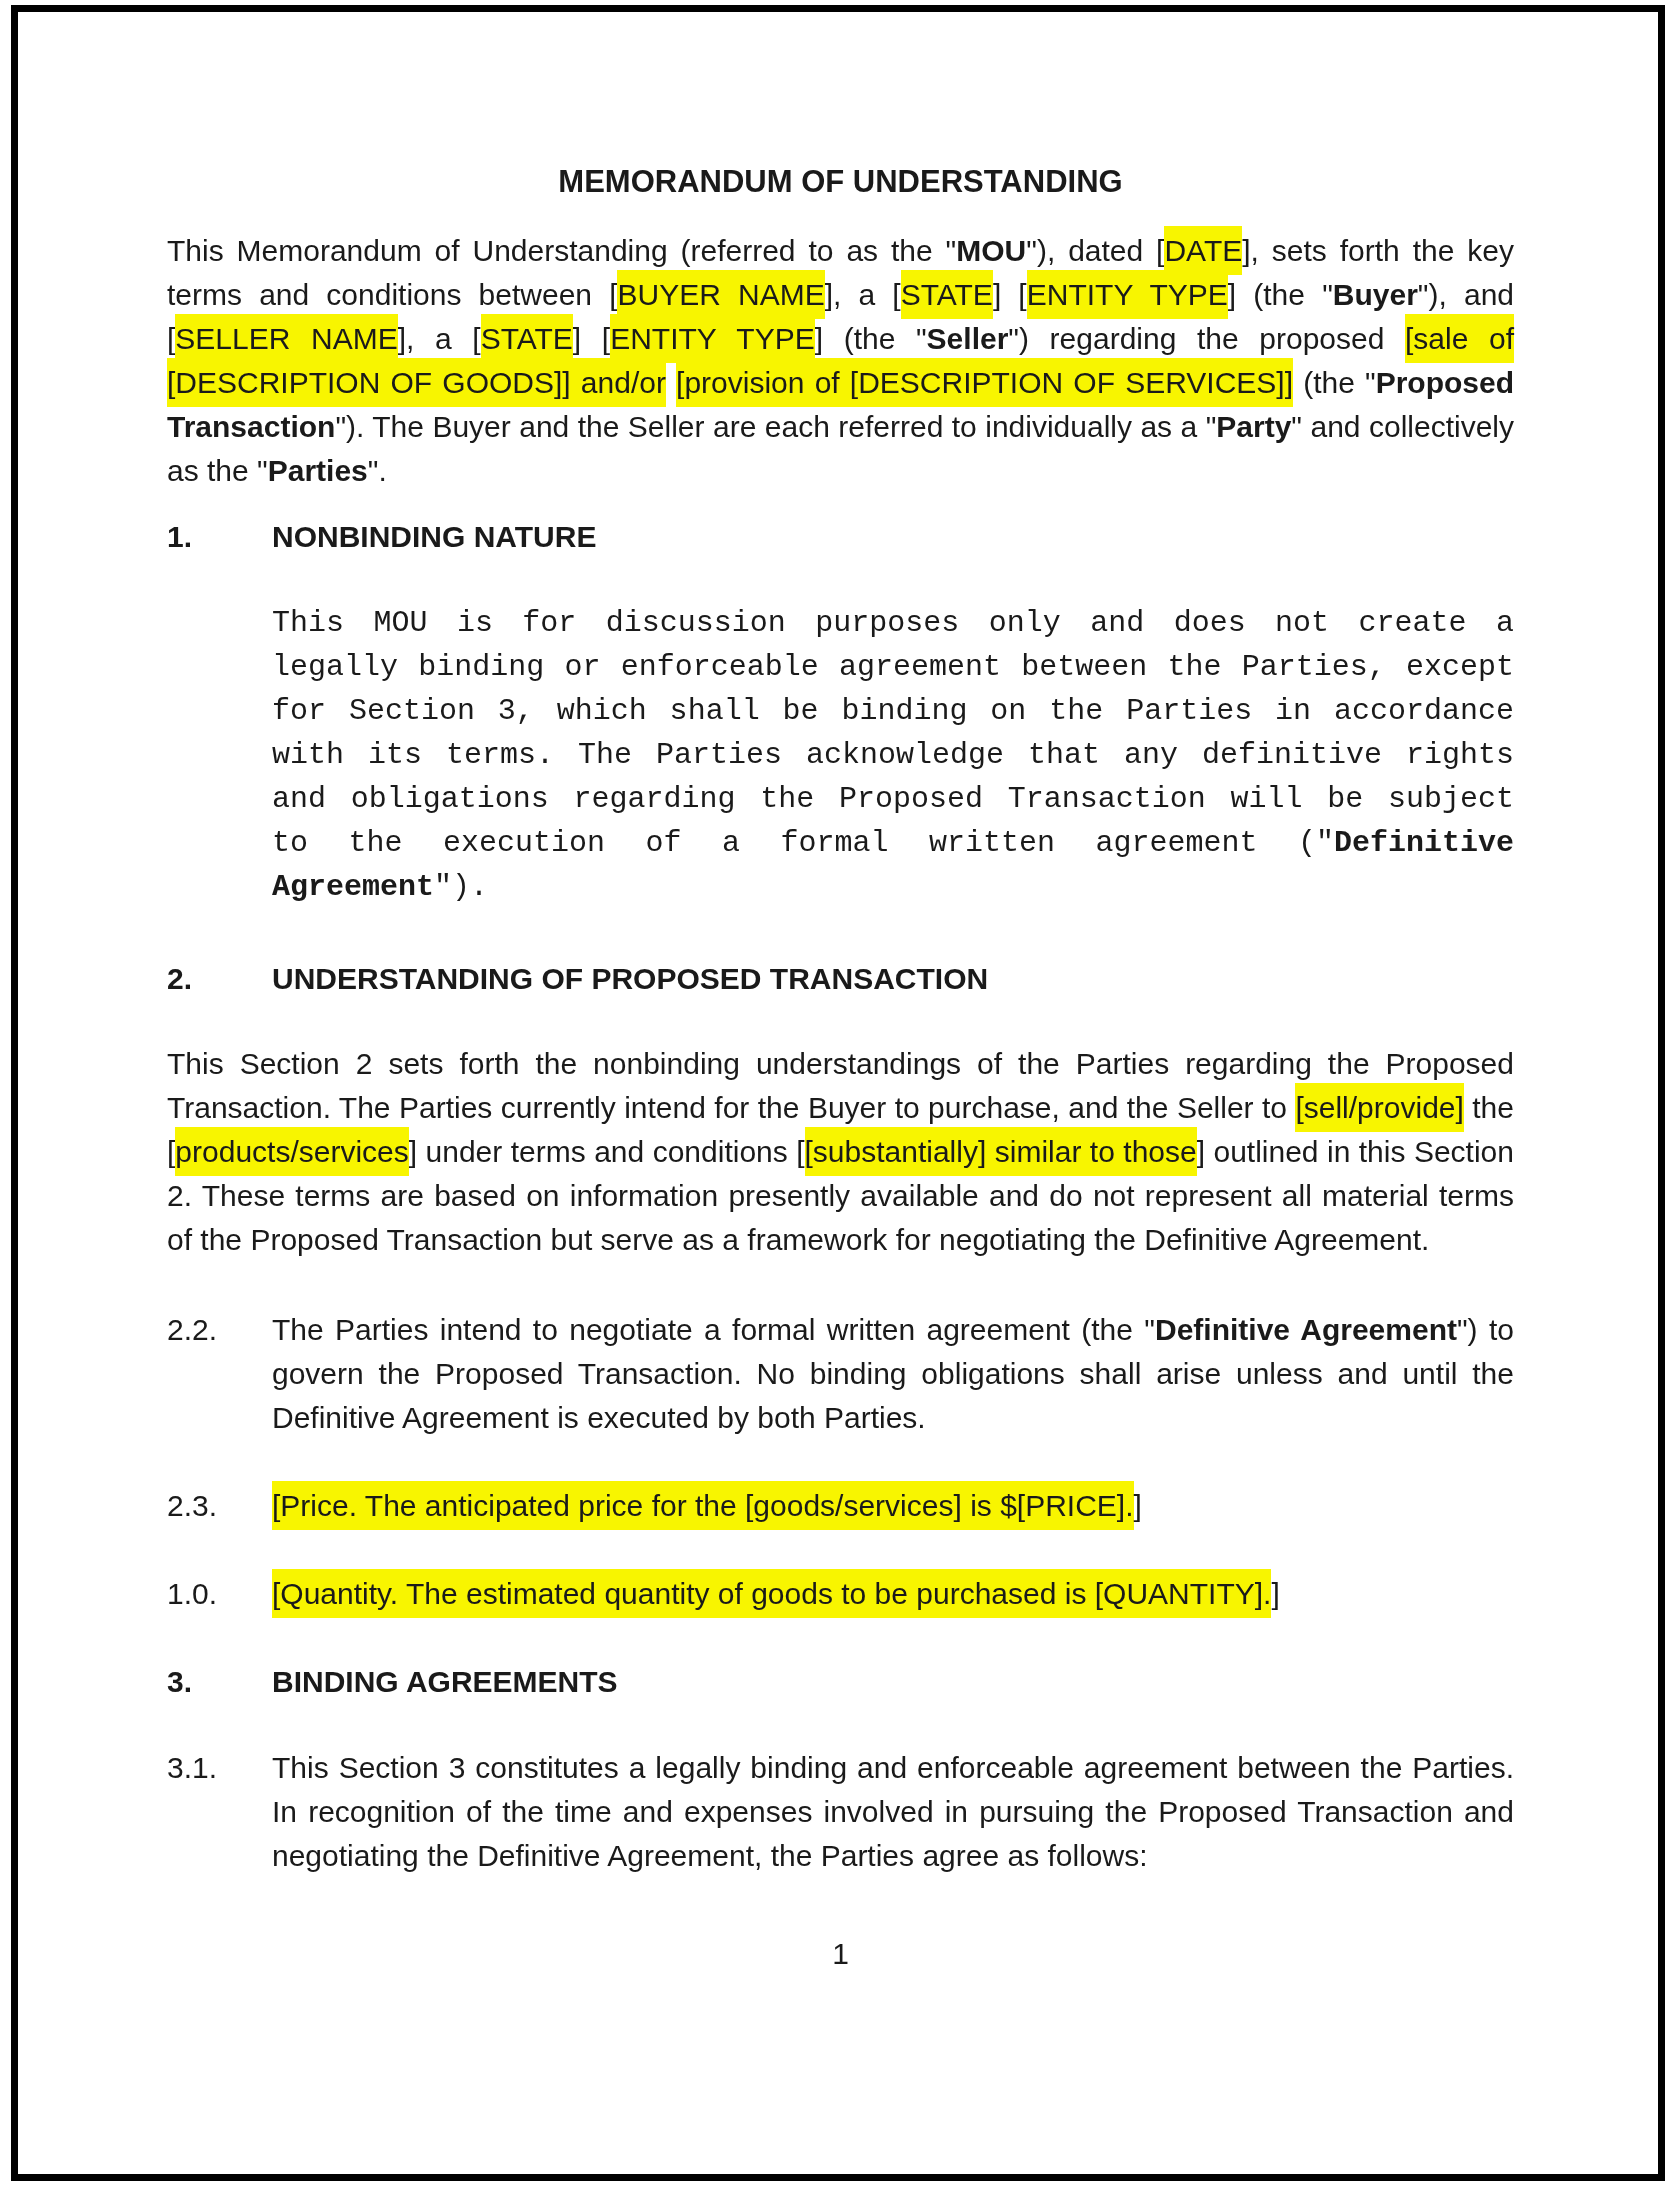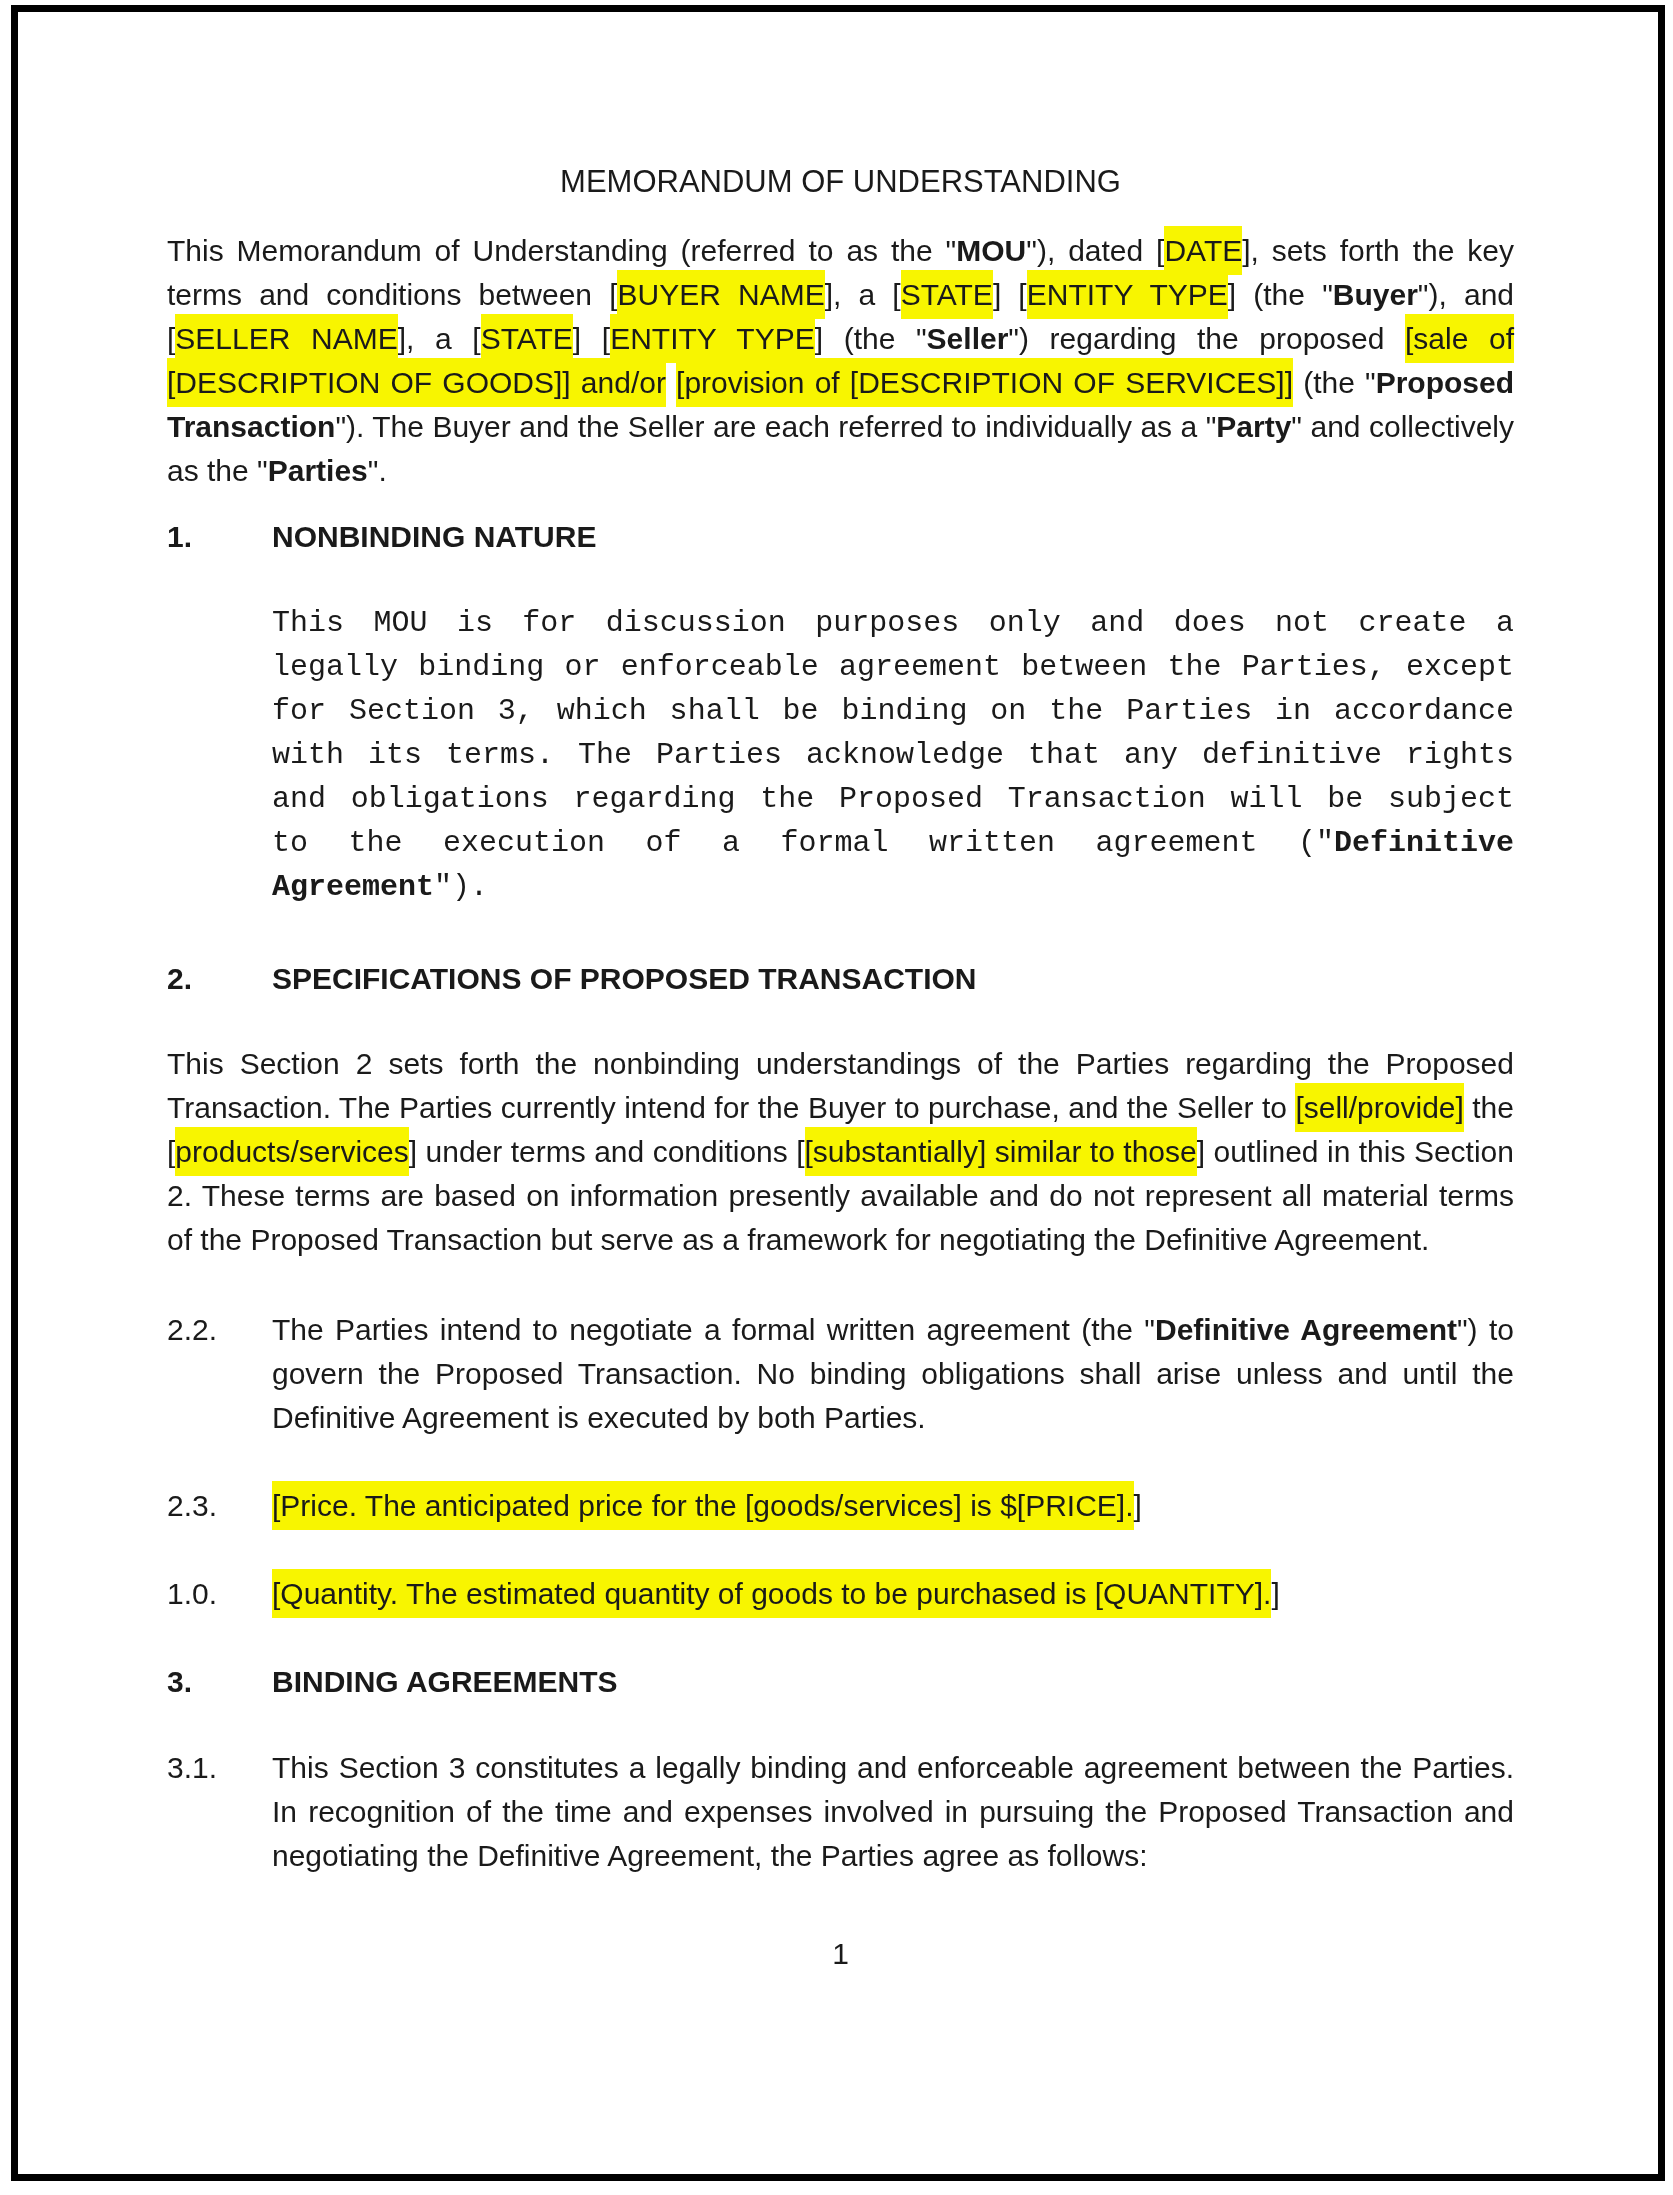--- a/index.html
+++ b/index.html
@@ -27,21 +27,21 @@
   }
   .content {
     position: absolute;
     left: 167px;
     top: 160px;
     width: 1347px;
   }
   .doc-title {
     font-size: 31px;
     line-height: 44px;
-    font-weight: normal;
+    font-weight: bold;
     text-align: center;
     margin: 0 0 24.6px 0;
   }
   .para {
     font-size: 30px;
     line-height: 44px;
     text-align: justify;
     margin: 0 0 44px 0;
   }
   .block {
@@ -98,21 +98,21 @@
       <span class="num">1.</span>
       <span class="htext">NONBINDING NATURE</span>
     </div>
     <div class="block mb55">
       <span class="num"></span>
       <div class="ptext"><span>This MOU is for discussion purposes only and does not create a legally binding or enforceable agreement between the Parties, except for Section 3, which shall be binding on the Parties in accordance with its terms. The Parties acknowledge that any definitive rights and obligations regarding the Proposed Transaction will be subject to the execution of a formal written agreement ("</span><span class="b">Definitive Agreement</span><span>").</span></div>
     </div>
 
     <div class="block head mb47">
       <span class="num">2.</span>
-      <span class="htext">SPECIFICATIONS OF PROPOSED TRANSACTION</span>
+      <span class="htext">UNDERSTANDING OF PROPOSED TRANSACTION</span>
     </div>
     <div class="block mb52">
       <div class="ptext"><span>This Section 2 sets forth the nonbinding understandings of the Parties regarding the Proposed Transaction. The Parties currently intend for the Buyer to purchase, and the Seller to </span><span class="hl">[sell/provide]</span><span> the [</span><span class="hl">products/services</span><span>] under terms and conditions [</span><span class="hl">[substantially] similar to those</span><span>] outlined in this Section 2. These terms are based on information presently available and do not represent all material terms of the Proposed Transaction but serve as a framework for negotiating the Definitive Agreement.</span></div>
     </div>
     <div class="block">
       <span class="num">2.2.</span>
       <div class="ptext"><span>The Parties intend to negotiate a formal written agreement (the "</span><span class="b">Definitive Agreement</span><span>") to govern the Proposed Transaction. No binding obligations shall arise unless and until the Definitive Agreement is executed by both Parties.</span></div>
     </div>
     <div class="block">
       <span class="num">2.3.</span>

